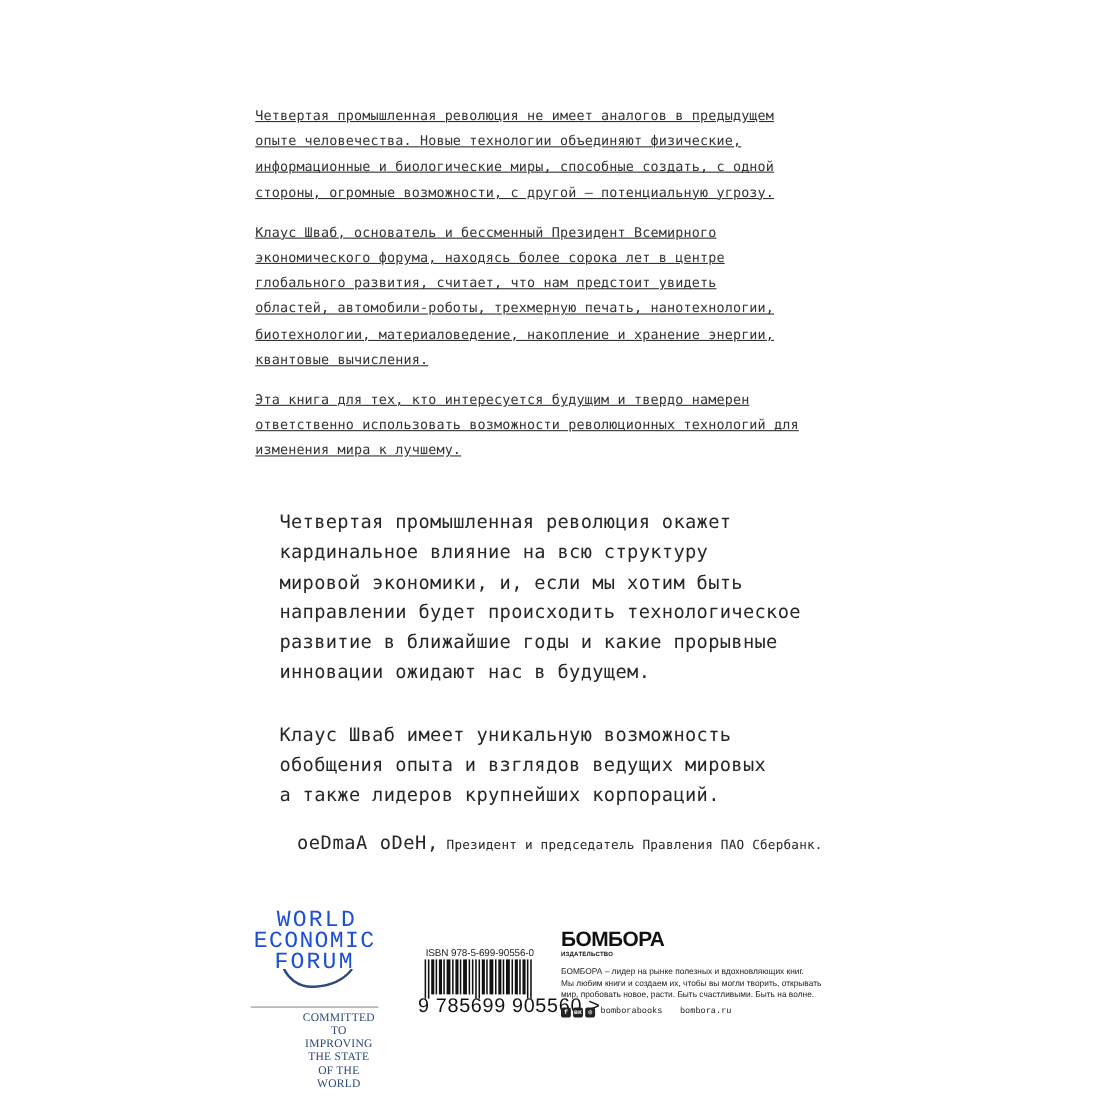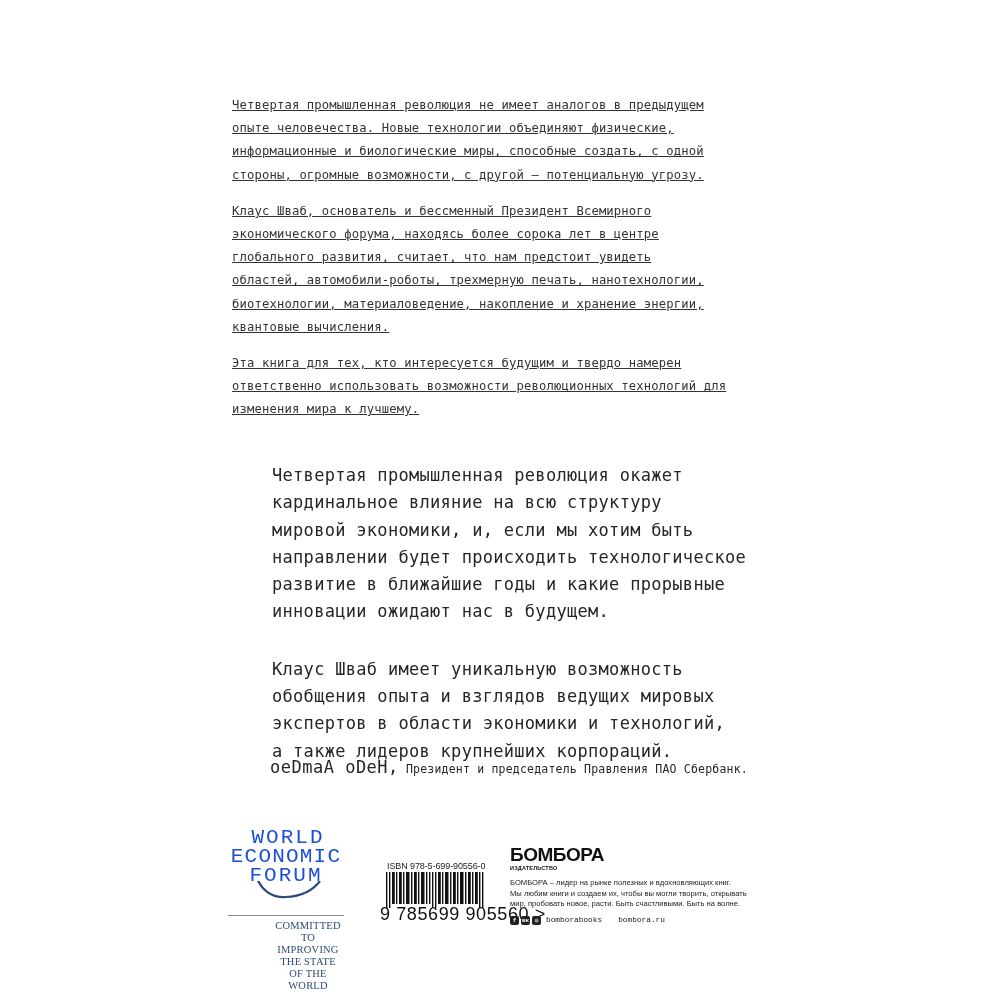--- a/index.html
+++ b/index.html
@@ -7,21 +7,21 @@
     body { position: relative; font-family: "DejaVu Sans Mono", "Liberation Mono", monospace; color: #2a2a2a; }
 
     .intro {
       position: absolute; left: 232px; top: 94px; width: 560px;
       font-size: 12.2px; line-height: 23.2px; letter-spacing: 0.15px; color: #333; text-decoration: underline;
     }
     .intro p { margin-bottom: 13px; white-space: nowrap; }
     .intro .line { display: block; }
 
     .quote {
-      position: absolute; left: 272px; top: 462px; width: 520px;
+      position: absolute; left: 254px; top: 462px; width: 520px;
       font-size: 17px; line-height: 27.3px; color: #262626; letter-spacing: 0.3px;
     }
     .quote p { margin-bottom: 30px; white-space: nowrap; }
     .quote .line { display: block; }
 
     .signature {
       position: absolute; left: 270px; top: 757px; white-space: nowrap;
       color: #262626;
     }
     .signature .sig-name { font-size: 17px; letter-spacing: 0.5px; }
@@ -113,21 +113,20 @@
     <span class="line">Четвертая промышленная революция окажет</span>
     <span class="line">кардинальное влияние на всю структуру</span>
     <span class="line">мировой экономики, и, если мы хотим быть</span>
     <span class="line">направлении будет происходить технологическое</span>
     <span class="line">развитие в ближайшие годы и какие прорывные</span>
     <span class="line">инновации ожидают нас в будущем.</span>
   </p>
   <p>
     <span class="line">Клаус Шваб имеет уникальную возможность</span>
     <span class="line">обобщения опыта и взглядов ведущих мировых</span>
-    <span class="line">экспертов в области экономики и технологий,</span>
     <span class="line">а также лидеров крупнейших корпораций.</span>
   </p>
 </div>
 
 <div class="signature">
   <span class="sig-name">oeDmaA oDeH,</span><span class="sig-title"> Президент и председатель Правления ПАО Сбербанк.</span>
 </div>
 
 <div class="wef">
   <div class="wef-word l1">WORLD</div>

